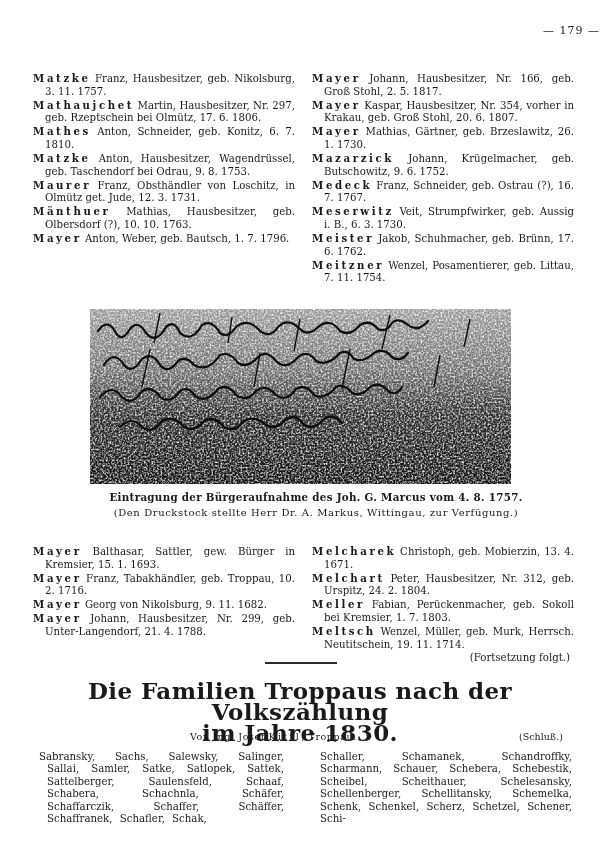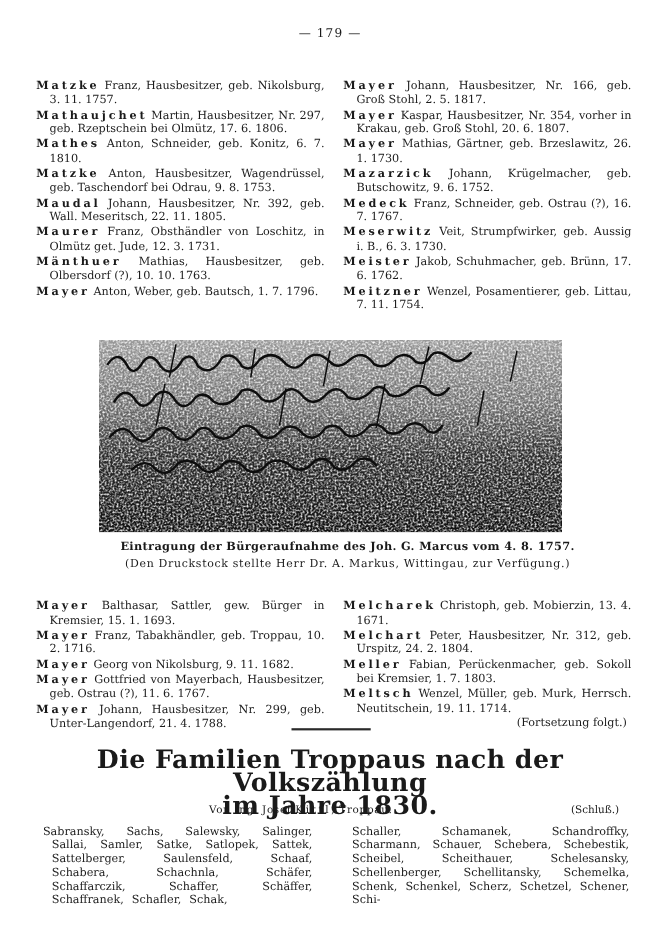--- a/index.html
+++ b/index.html
@@ -1,21 +1,21 @@
 <!DOCTYPE html>
 <html><head>
 <meta charset="utf-8">
 <style>
   html, body { margin: 0; padding: 0; background: #ffffff; }
   body {
     width: 600px; height: 853px; position: relative; overflow: hidden;
     font-family: "DejaVu Serif", serif; color: #1a1a1a;
   }
   .page-number {
-    position: absolute; top: 24px; left: 0; width: 600px; text-align: center;
+    position: absolute; top: 24px; left: 0; width: 600px; text-align: right;
     font-size: 11px; letter-spacing: 1px;
   }
   .col {
     position: absolute; font-size: 10.2px; line-height: 12.6px;
     text-align: justify;
   }
   .col-left-top { left: 33px; top: 72px; width: 262px; }
   .col-right-top { left: 312px; top: 72px; width: 262px; }
   .col-left-bot { left: 33px; top: 545px; width: 262px; }
   .col-right-bot { left: 312px; top: 545px; width: 262px; }
@@ -60,21 +60,20 @@
 </head>
 <body>
 
 <div class="page-number">— 179 —</div>
 
 <div class="col col-left-top">
   <p class="entry"><span class="surname">Matzke</span> <span>Franz, Hausbesitzer, geb. Nikolsburg, 3. 11. 1757.</span></p>
   <p class="entry"><span class="surname">Mathaujchet</span> <span>Martin, Hausbesitzer, Nr. 297, geb. Rzeptschein bei Olmütz, 17. 6. 1806.</span></p>
   <p class="entry"><span class="surname">Mathes</span> <span>Anton, Schneider, geb. Konitz, 6. 7. 1810.</span></p>
   <p class="entry"><span class="surname">Matzke</span> <span>Anton, Hausbesitzer, Wagendrüssel, geb. Taschendorf bei Odrau, 9. 8. 1753.</span></p>
-  <p class="entry"><span class="surname">Maudal</span> <span>Johann, Hausbesitzer, Nr. 392, geb. Wall. Meseritsch, 22. 11. 1805.</span></p>
   <p class="entry"><span class="surname">Maurer</span> <span>Franz, Obsthändler von Loschitz, in Olmütz get. Jude, 12. 3. 1731.</span></p>
   <p class="entry"><span class="surname">Mänthuer</span> <span>Mathias, Hausbesitzer, geb. Olbersdorf (?), 10. 10. 1763.</span></p>
   <p class="entry"><span class="surname">Mayer</span> <span>Anton, Weber, geb. Bautsch, 1. 7. 1796.</span></p>
 </div>
 
 <div class="col col-right-top">
   <p class="entry"><span class="surname">Mayer</span> <span>Johann, Hausbesitzer, Nr. 166, geb. Groß Stohl, 2. 5. 1817.</span></p>
   <p class="entry"><span class="surname">Mayer</span> <span>Kaspar, Hausbesitzer, Nr. 354, vorher in Krakau, geb. Groß Stohl, 20. 6. 1807.</span></p>
   <p class="entry"><span class="surname">Mayer</span> <span>Mathias, Gärtner, geb. Brzeslawitz, 26. 1. 1730.</span></p>
   <p class="entry"><span class="surname">Mazarzick</span> <span>Johann, Krügelmacher, geb. Butschowitz, 9. 6. 1752.</span></p>
@@ -114,21 +113,20 @@
   </svg>
 </div>
 
 <div class="caption caption-title">Eintragung der Bürgeraufnahme des Joh. G. Marcus vom 4. 8. 1757.</div>
 <div class="caption caption-credit">(Den Druckstock stellte Herr Dr. A. Markus, Wittingau, zur Verfügung.)</div>
 
 <div class="col col-left-bot">
   <p class="entry"><span class="surname">Mayer</span> <span>Balthasar, Sattler, gew. Bürger in Kremsier, 15. 1. 1693.</span></p>
   <p class="entry"><span class="surname">Mayer</span> <span>Franz, Tabakhändler, geb. Troppau, 10. 2. 1716.</span></p>
   <p class="entry"><span class="surname">Mayer</span> <span>Georg von Nikolsburg, 9. 11. 1682.</span></p>
-  <p class="entry"><span class="surname">Mayer</span> <span>Gottfried von Mayerbach, Hausbesitzer, geb. Ostrau (?), 11. 6. 1767.</span></p>
   <p class="entry"><span class="surname">Mayer</span> <span>Johann, Hausbesitzer, Nr. 299, geb. Unter-Langendorf, 21. 4. 1788.</span></p>
 </div>
 
 <div class="col col-right-bot">
   <p class="entry"><span class="surname">Melcharek</span> <span>Christoph, geb. Mobierzin, 13. 4. 1671.</span></p>
   <p class="entry"><span class="surname">Melchart</span> <span>Peter, Hausbesitzer, Nr. 312, geb. Urspitz, 24. 2. 1804.</span></p>
   <p class="entry"><span class="surname">Meller</span> <span>Fabian, Perückenmacher, geb. Sokoll bei Kremsier, 1. 7. 1803.</span></p>
   <p class="entry"><span class="surname">Meltsch</span> <span>Wenzel, Müller, geb. Murk, Herrsch. Neutitschein, 19. 11. 1714.</span></p>
   <div class="continuation">(Fortsetzung folgt.)</div>
 </div>

